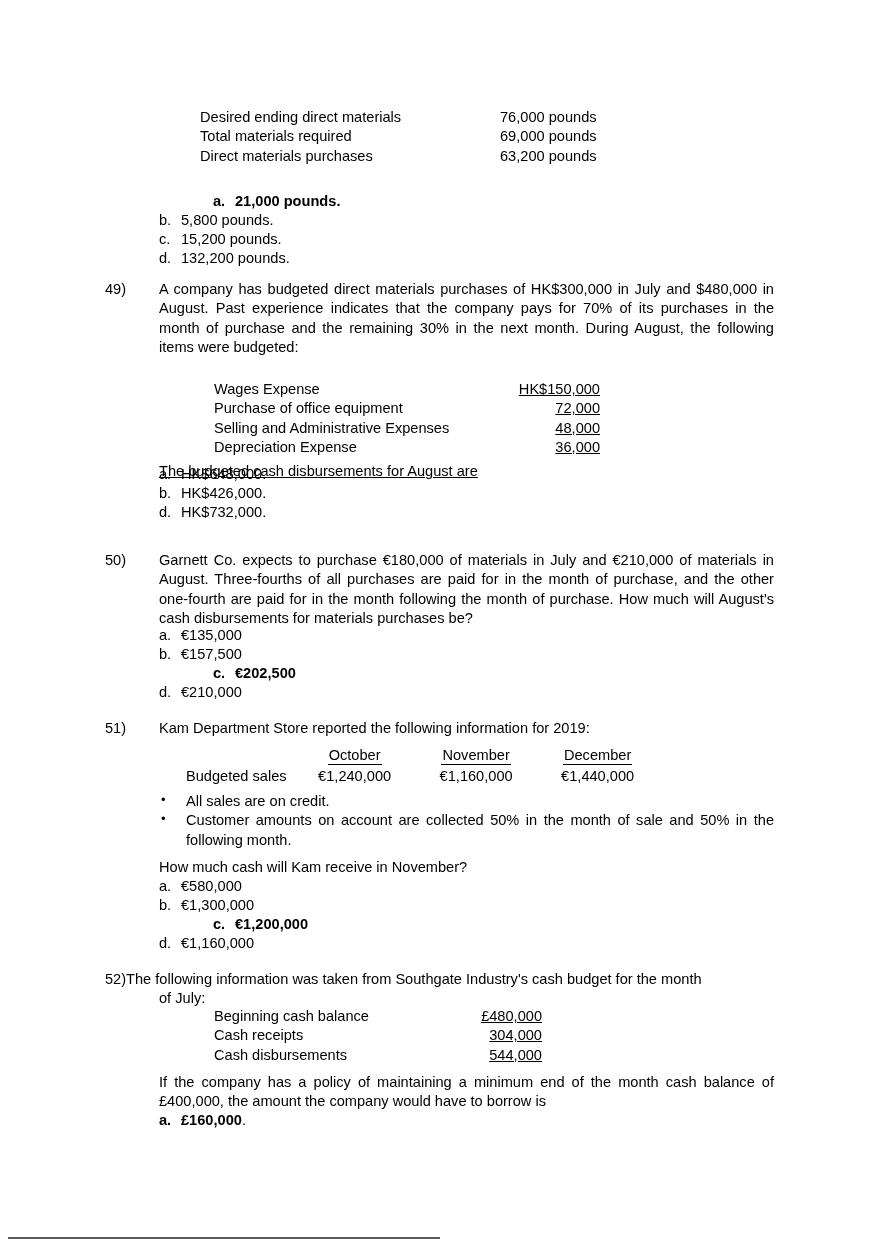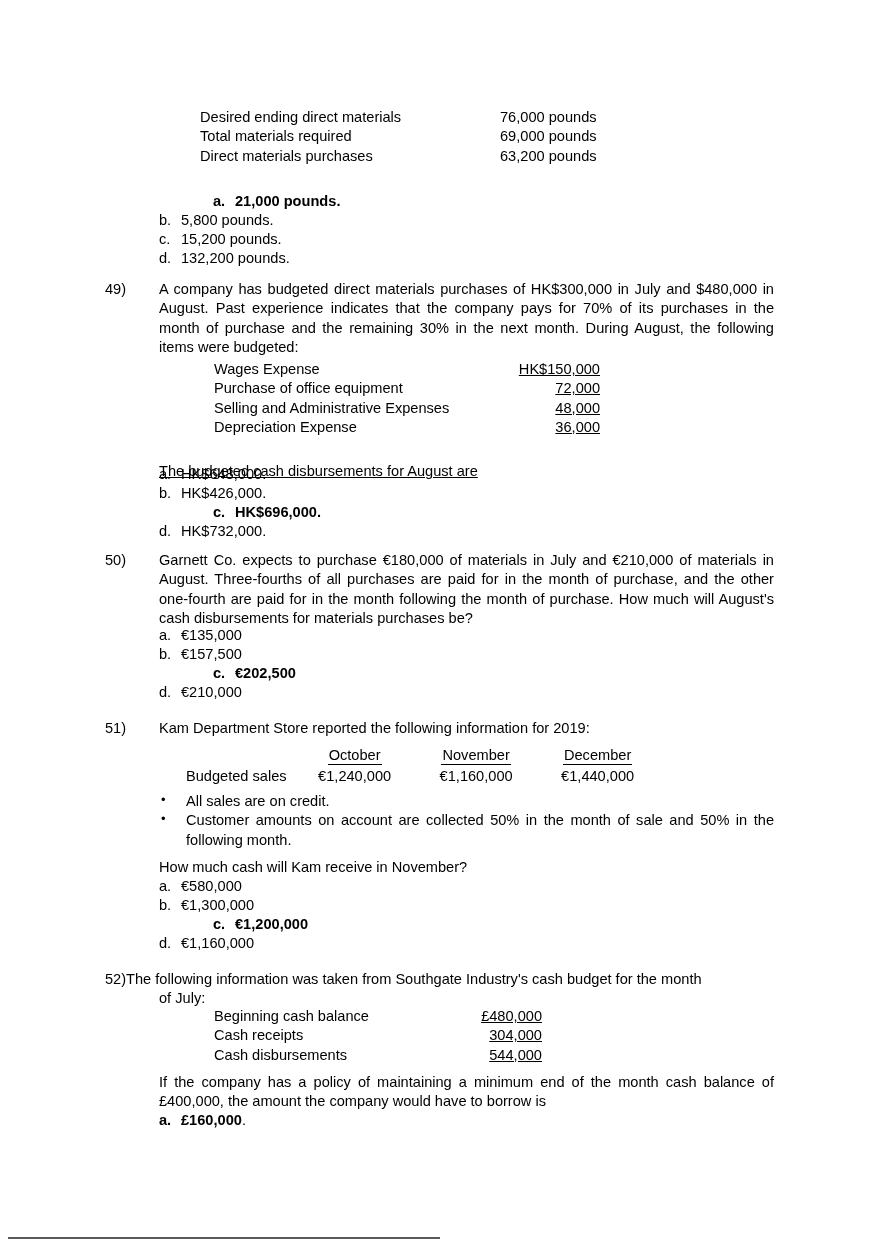--- a/index.html
+++ b/index.html
@@ -140,21 +140,21 @@
     <div class="opt"><span class="ltr">b.</span><span>5,800 pounds.</span></div>
     <div class="opt"><span class="ltr">c.</span><span>15,200 pounds.</span></div>
     <div class="opt"><span class="ltr">d.</span><span>132,200 pounds.</span></div>
   </div>
 
   <div class="q" style="left:105px; top:280px; width:669px; padding-left:54px; box-sizing:border-box;">
     <span class="num">49)</span>
     <span class="body">A company has budgeted direct materials purchases of HK$300,000 in July and $480,000 in August. Past experience indicates that the company pays for 70% of its purchases in the month of purchase and the remaining 30% in the next month. During August, the following items were budgeted:</span>
   </div>
 
-  <table class="fin-table block" style="left:214px; top:360px;">
+  <table class="fin-table block" style="left:214px; top:380px;">
     <tbody>
         <tr>
       <td class="lbl" style="width:270px;">Wages Expense</td>
       <td class="val-right" style="width:106px;">HK$150,000</td>
     </tr>
     <tr>
       <td class="lbl">Purchase of office equipment</td>
       <td class="val-right">72,000</td>
     </tr>
     <tr>
@@ -166,21 +166,20 @@
       <td class="val-right">36,000</td>
     </tr>
   </tbody>
     </table>
 
   <div class="block" style="left:159px; top:462px; width:620px;text-decoration:underline;">The budgeted cash disbursements for August are</div>
 
   <div class="opts" style="left:159px; top:465px; width:500px;">
     <div class="opt"><span class="ltr">a.</span><span>HK$648,000.</span></div>
     <div class="opt"><span class="ltr">b.</span><span>HK$426,000.</span></div>
-    <div class="opt bold"><span class="ltr">c.</span><span>HK$696,000.</span></div>
     <div class="opt"><span class="ltr">d.</span><span>HK$732,000.</span></div>
   </div>
 
   <div class="q" style="left:105px; top:551px; width:669px; padding-left:54px; box-sizing:border-box;">
     <span class="num">50)</span>
     <span class="body">Garnett Co. expects to purchase €180,000 of materials in July and €210,000 of materials in August. Three-fourths of all purchases are paid for in the month of purchase, and the other one-fourth are paid for in the month following the month of purchase. How much will August's cash disbursements for materials purchases be?</span>
   </div>
 
   <div class="opts" style="left:159px; top:626px; width:500px;">
     <div class="opt"><span class="ltr">a.</span><span>€135,000</span></div>

